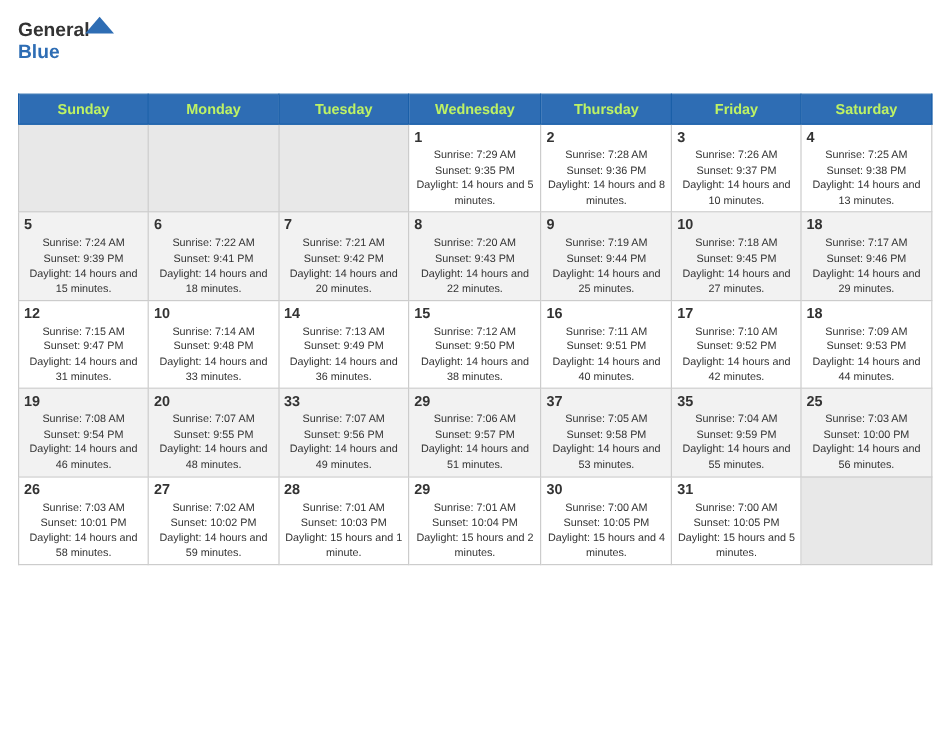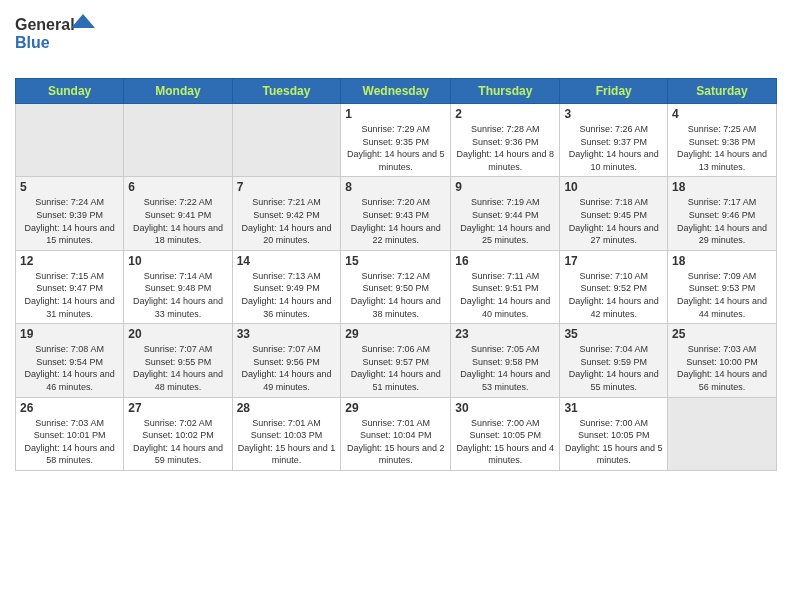--- a/index.html
+++ b/index.html
@@ -204,21 +204,21 @@
           </td>
           <td>
             <span class="day-number">33</span>
             <div class="day-info">Sunrise: 7:07 AM<br>Sunset: 9:56 PM<br>Daylight: 14 hours and 49 minutes.</div>
           </td>
           <td>
             <span class="day-number">29</span>
             <div class="day-info">Sunrise: 7:06 AM<br>Sunset: 9:57 PM<br>Daylight: 14 hours and 51 minutes.</div>
           </td>
           <td>
-            <span class="day-number">23</span>
+            <span class="day-number">37</span>
             <div class="day-info">Sunrise: 7:05 AM<br>Sunset: 9:58 PM<br>Daylight: 14 hours and 53 minutes.</div>
           </td>
           <td>
             <span class="day-number">35</span>
             <div class="day-info">Sunrise: 7:04 AM<br>Sunset: 9:59 PM<br>Daylight: 14 hours and 55 minutes.</div>
           </td>
           <td>
             <span class="day-number">25</span>
             <div class="day-info">Sunrise: 7:03 AM<br>Sunset: 10:00 PM<br>Daylight: 14 hours and 56 minutes.</div>
           </td>

